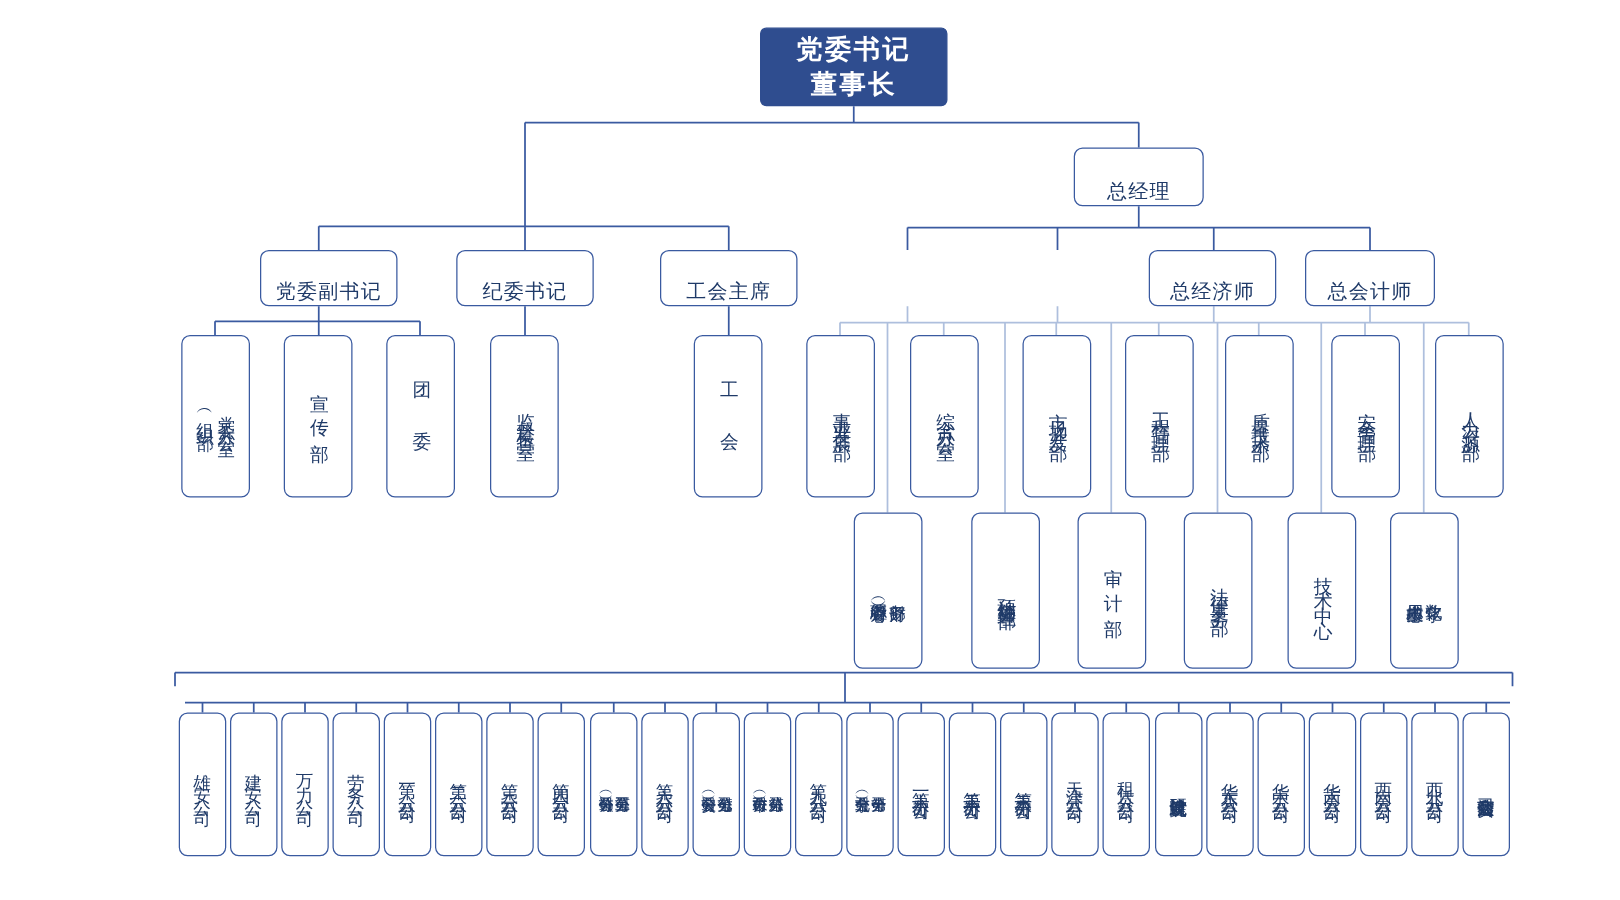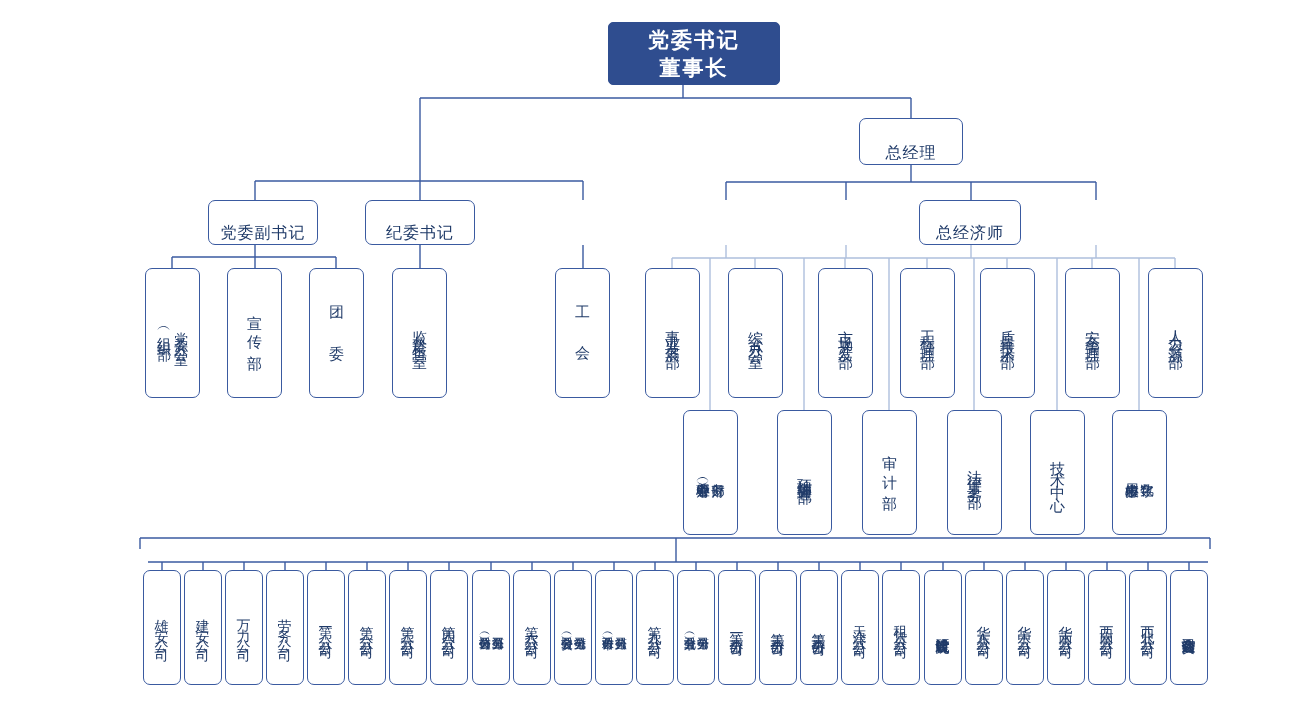--- a/index.html
+++ b/index.html
@@ -108,37 +108,43 @@
     <line x1="901" y1="562" x2="901" y2="570"></line>
     <line x1="943" y1="562" x2="943" y2="570"></line>
     <line x1="984" y1="562" x2="984" y2="570"></line>
     <line x1="1025" y1="562" x2="1025" y2="570"></line>
     <line x1="1066" y1="562" x2="1066" y2="570"></line>
     <line x1="1107" y1="562" x2="1107" y2="570"></line>
     <line x1="1148" y1="562" x2="1148" y2="570"></line>
     <line x1="1189" y1="562" x2="1189" y2="570"></line>
   </svg>
 
-  <div class="node root" style="left:608px;top:22px;width:172px;height:63px">
+  <div class="node root" style="left:608px;top:22px;width:150px;height:63px">
       <div class="rt">党委书记
 董事长</div>
     </div>
 
   <div class="node h" style="left:859px;top:118px;width:104px;height:47px">
       <div class="ht">总经理</div>
     </div>
 
   <div class="node h l3" style="left:208px;width:110px">
       <div class="ht">党委副书记</div>
     </div>
   <div class="node h l3" style="left:365px;width:110px">
       <div class="ht">纪委书记</div>
     </div>
+  <div class="node h l3" style="left:528px;width:110px">
+      <div class="ht">工会主席</div>
+    </div>
   <div class="node h l3" style="left:919px;width:102px">
       <div class="ht">总经济师</div>
+    </div>
+  <div class="node h l3" style="left:1044px;width:104px">
+      <div class="ht">总会计师</div>
     </div>
 
   <div class="node v r4 dual4" style="left:145px">
       <div class="t">党委办公室
 （组织部）</div>
     </div>
   <div class="node v r4 ls20" style="left:227px">
       <div class="t">宣传部</div>
     </div>
   <div class="node v r4 ls40" style="left:309px">

